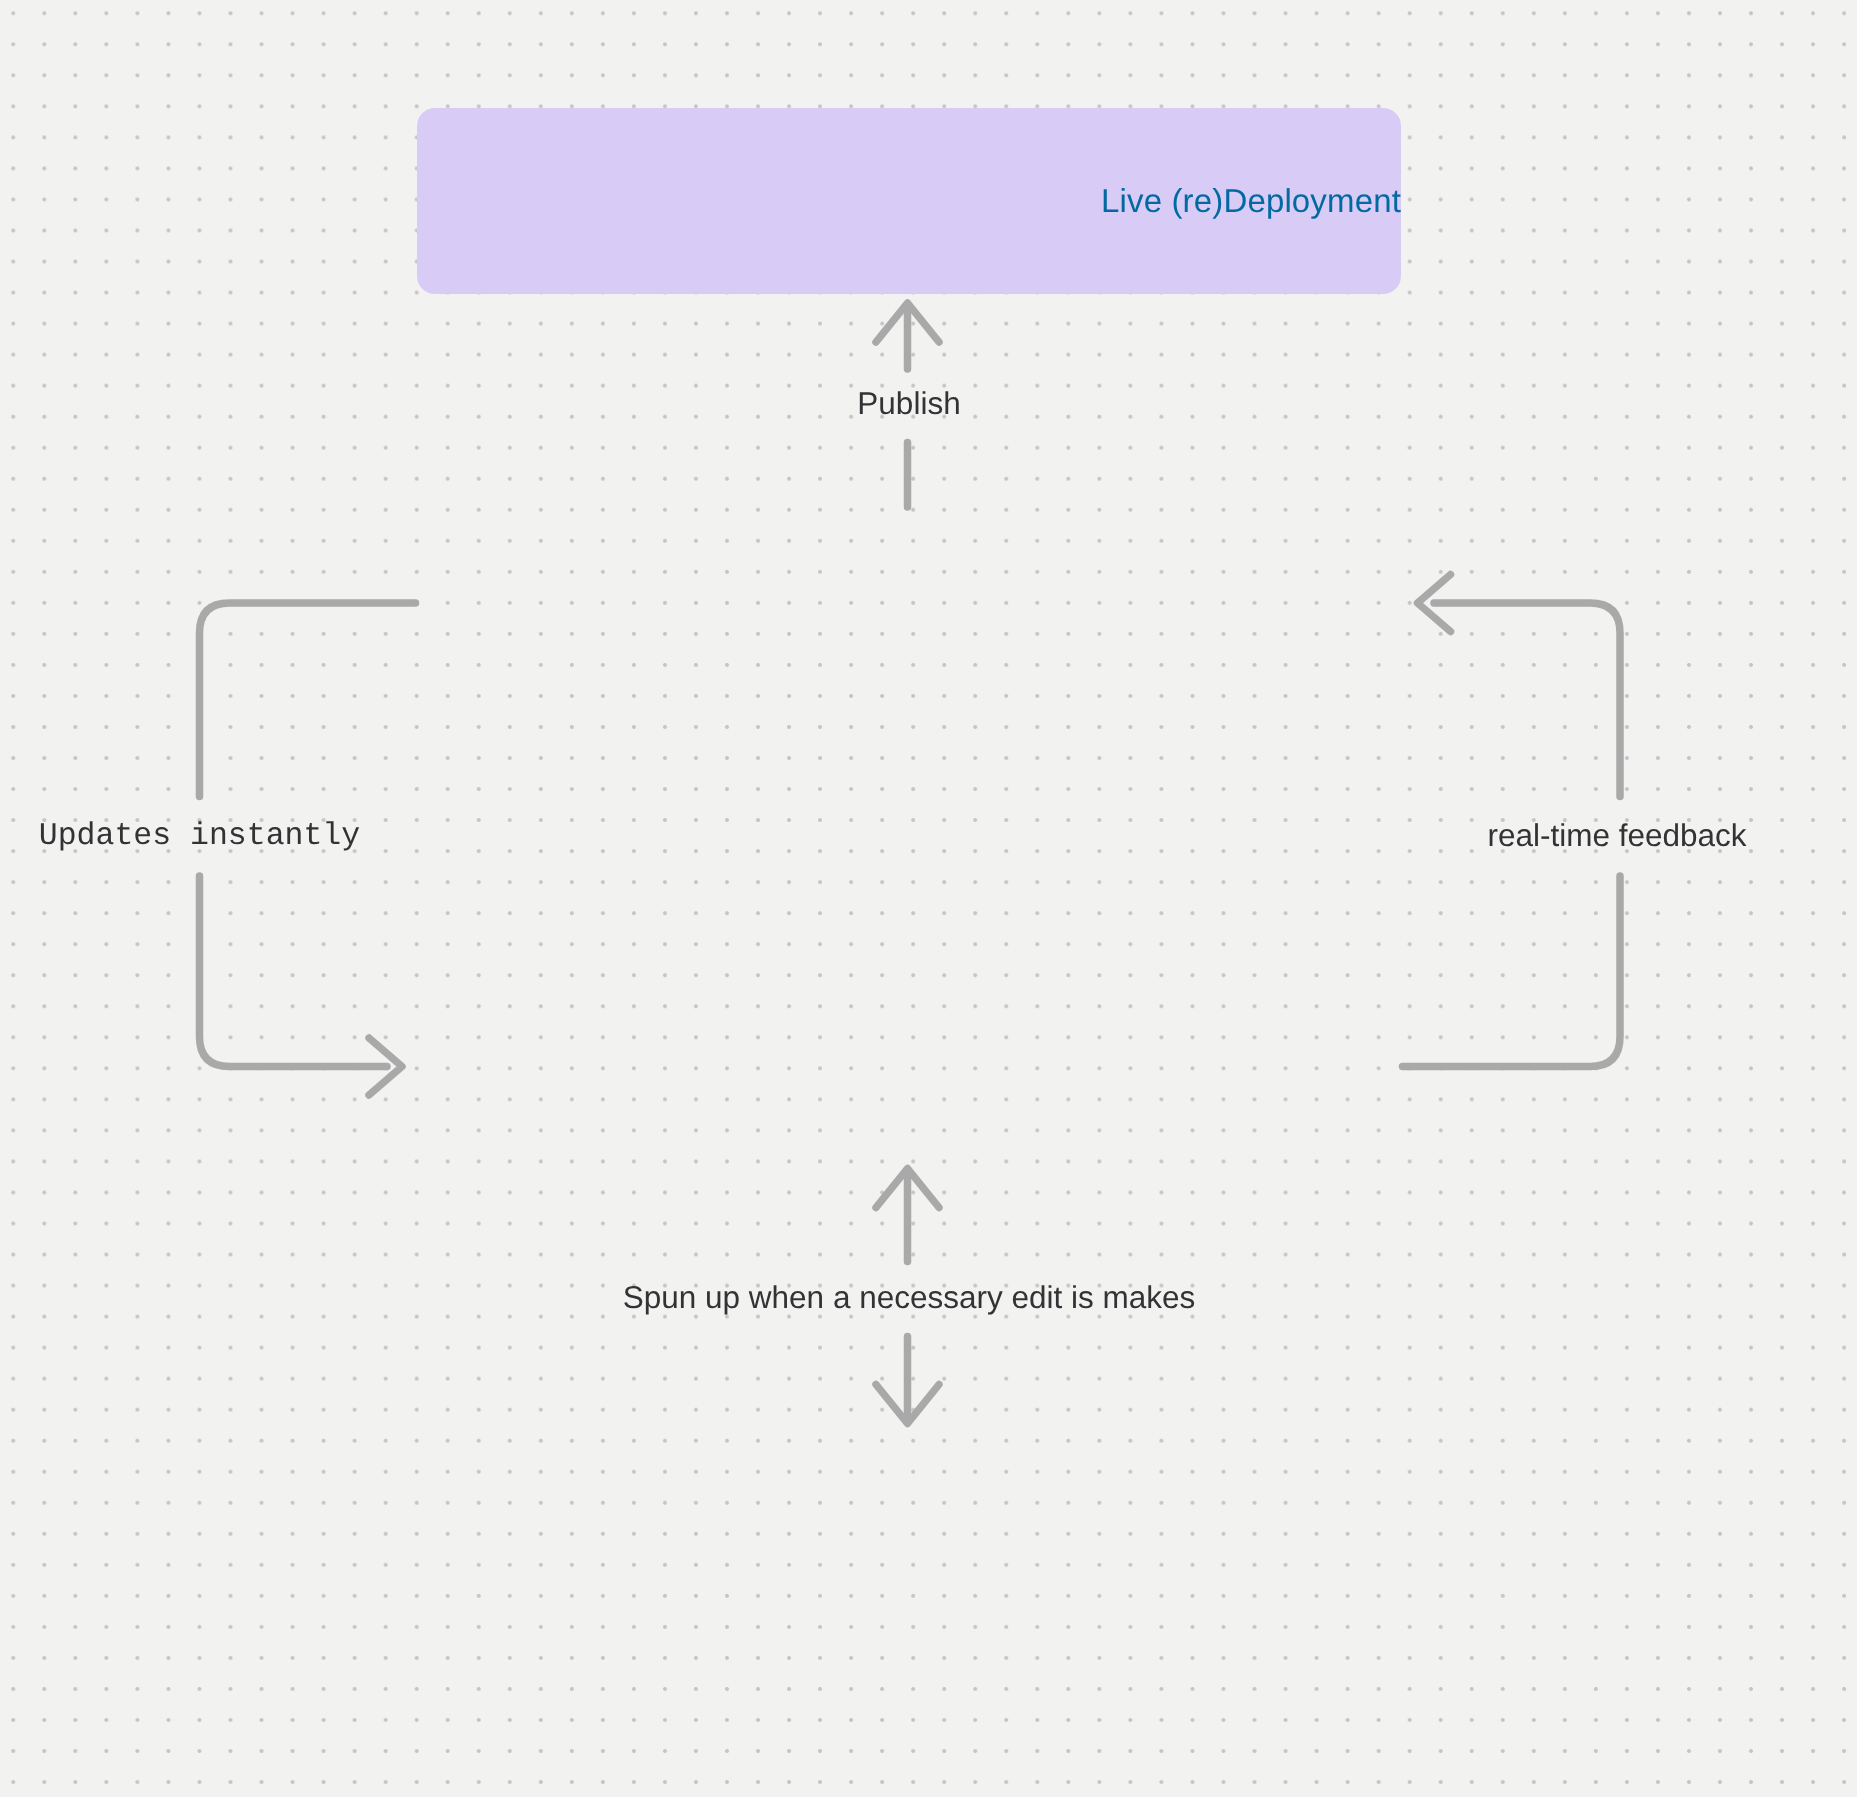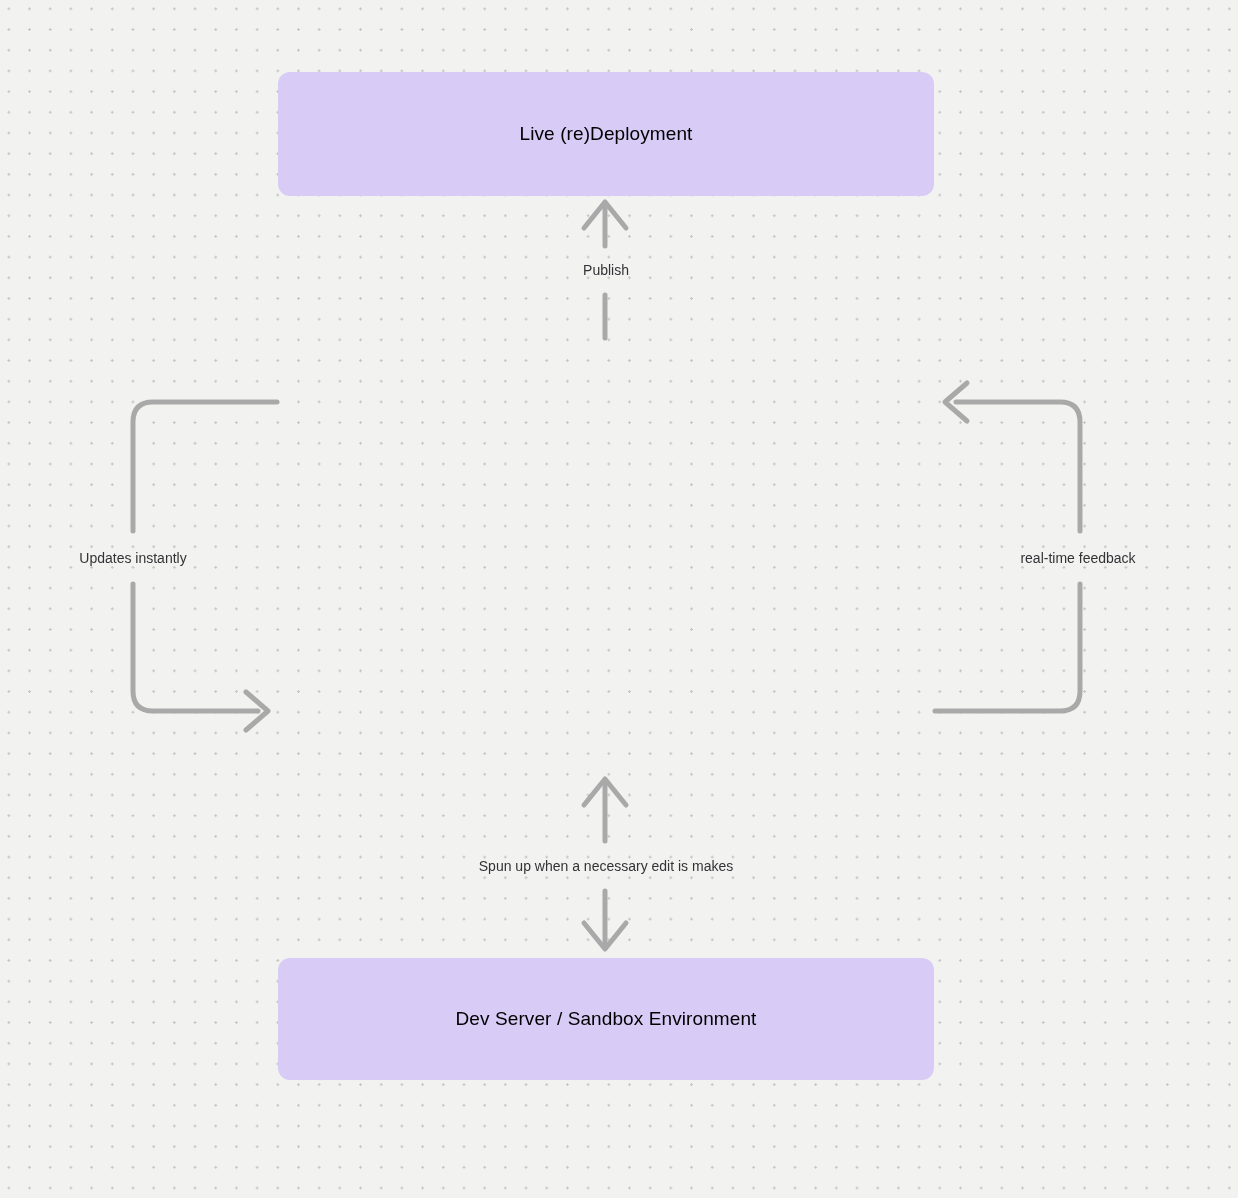--- a/index.html
+++ b/index.html
@@ -30,38 +30,38 @@
     pointer-events: none;
   }
   .node {
     position: absolute;
     left: 278px;
     width: 656px;
     background: #d8ccf7;
     border-radius: 12px;
     display: flex;
     align-items: center;
-    justify-content: center;
-    font-size: 19px;
-    color: #000000;
+    justify-content: flex-end;
+    font-size: 22px;
+    color: #0369a1;
     letter-spacing: 0.1px;
   }
   .node-1 { top: 72px;  height: 124px; }
   .node-2 { top: 341px; height: 122px; }
   .node-3 { top: 650px; height: 122px; }
   .node-4 { top: 958px; height: 122px; }
   .edge-label {
     position: absolute;
     transform: translate(-50%, -50%);
-    font-size: 14px;
+    font-size: 21px;
     color: #333336;
     white-space: nowrap;
   }
   .lbl-publish  { left: 606px;  top: 270px; }
-  .lbl-updates  { left: 133px;  top: 558px; }
+  .lbl-updates  { left: 133px;  top: 558px; font-family: Liberation Mono, monospace; }
   .lbl-feedback { left: 1078px; top: 558px; text-align: center; }
   .lbl-spunup   { left: 606px;  top: 866px; }
 </style>
 </head>
 <body>
 
 <div class="canvas">
 
   <svg class="arrows-layer" viewBox="0 0 1238 1198" xmlns="http://www.w3.org/2000/svg">
     <g fill="none" stroke="#a9a9a9" stroke-width="5" stroke-linecap="round" stroke-linejoin="round">
@@ -92,23 +92,20 @@
       </g>
     </g>
   </svg>
 
   <div class="node node-1">
     <span>Live (re)Deployment</span>
   </div>
 
 
 
-  <div class="node node-4">
-    <span>Dev Server / Sandbox Environment</span>
-  </div>
 
   <div class="edge-label lbl-publish">Publish</div>
 
   <div class="edge-label lbl-updates">Updates instantly</div>
 
   <div class="edge-label lbl-feedback">real-time feedback</div>
 
   <div class="edge-label lbl-spunup">Spun up when a necessary edit is makes</div>
 
 </div>

